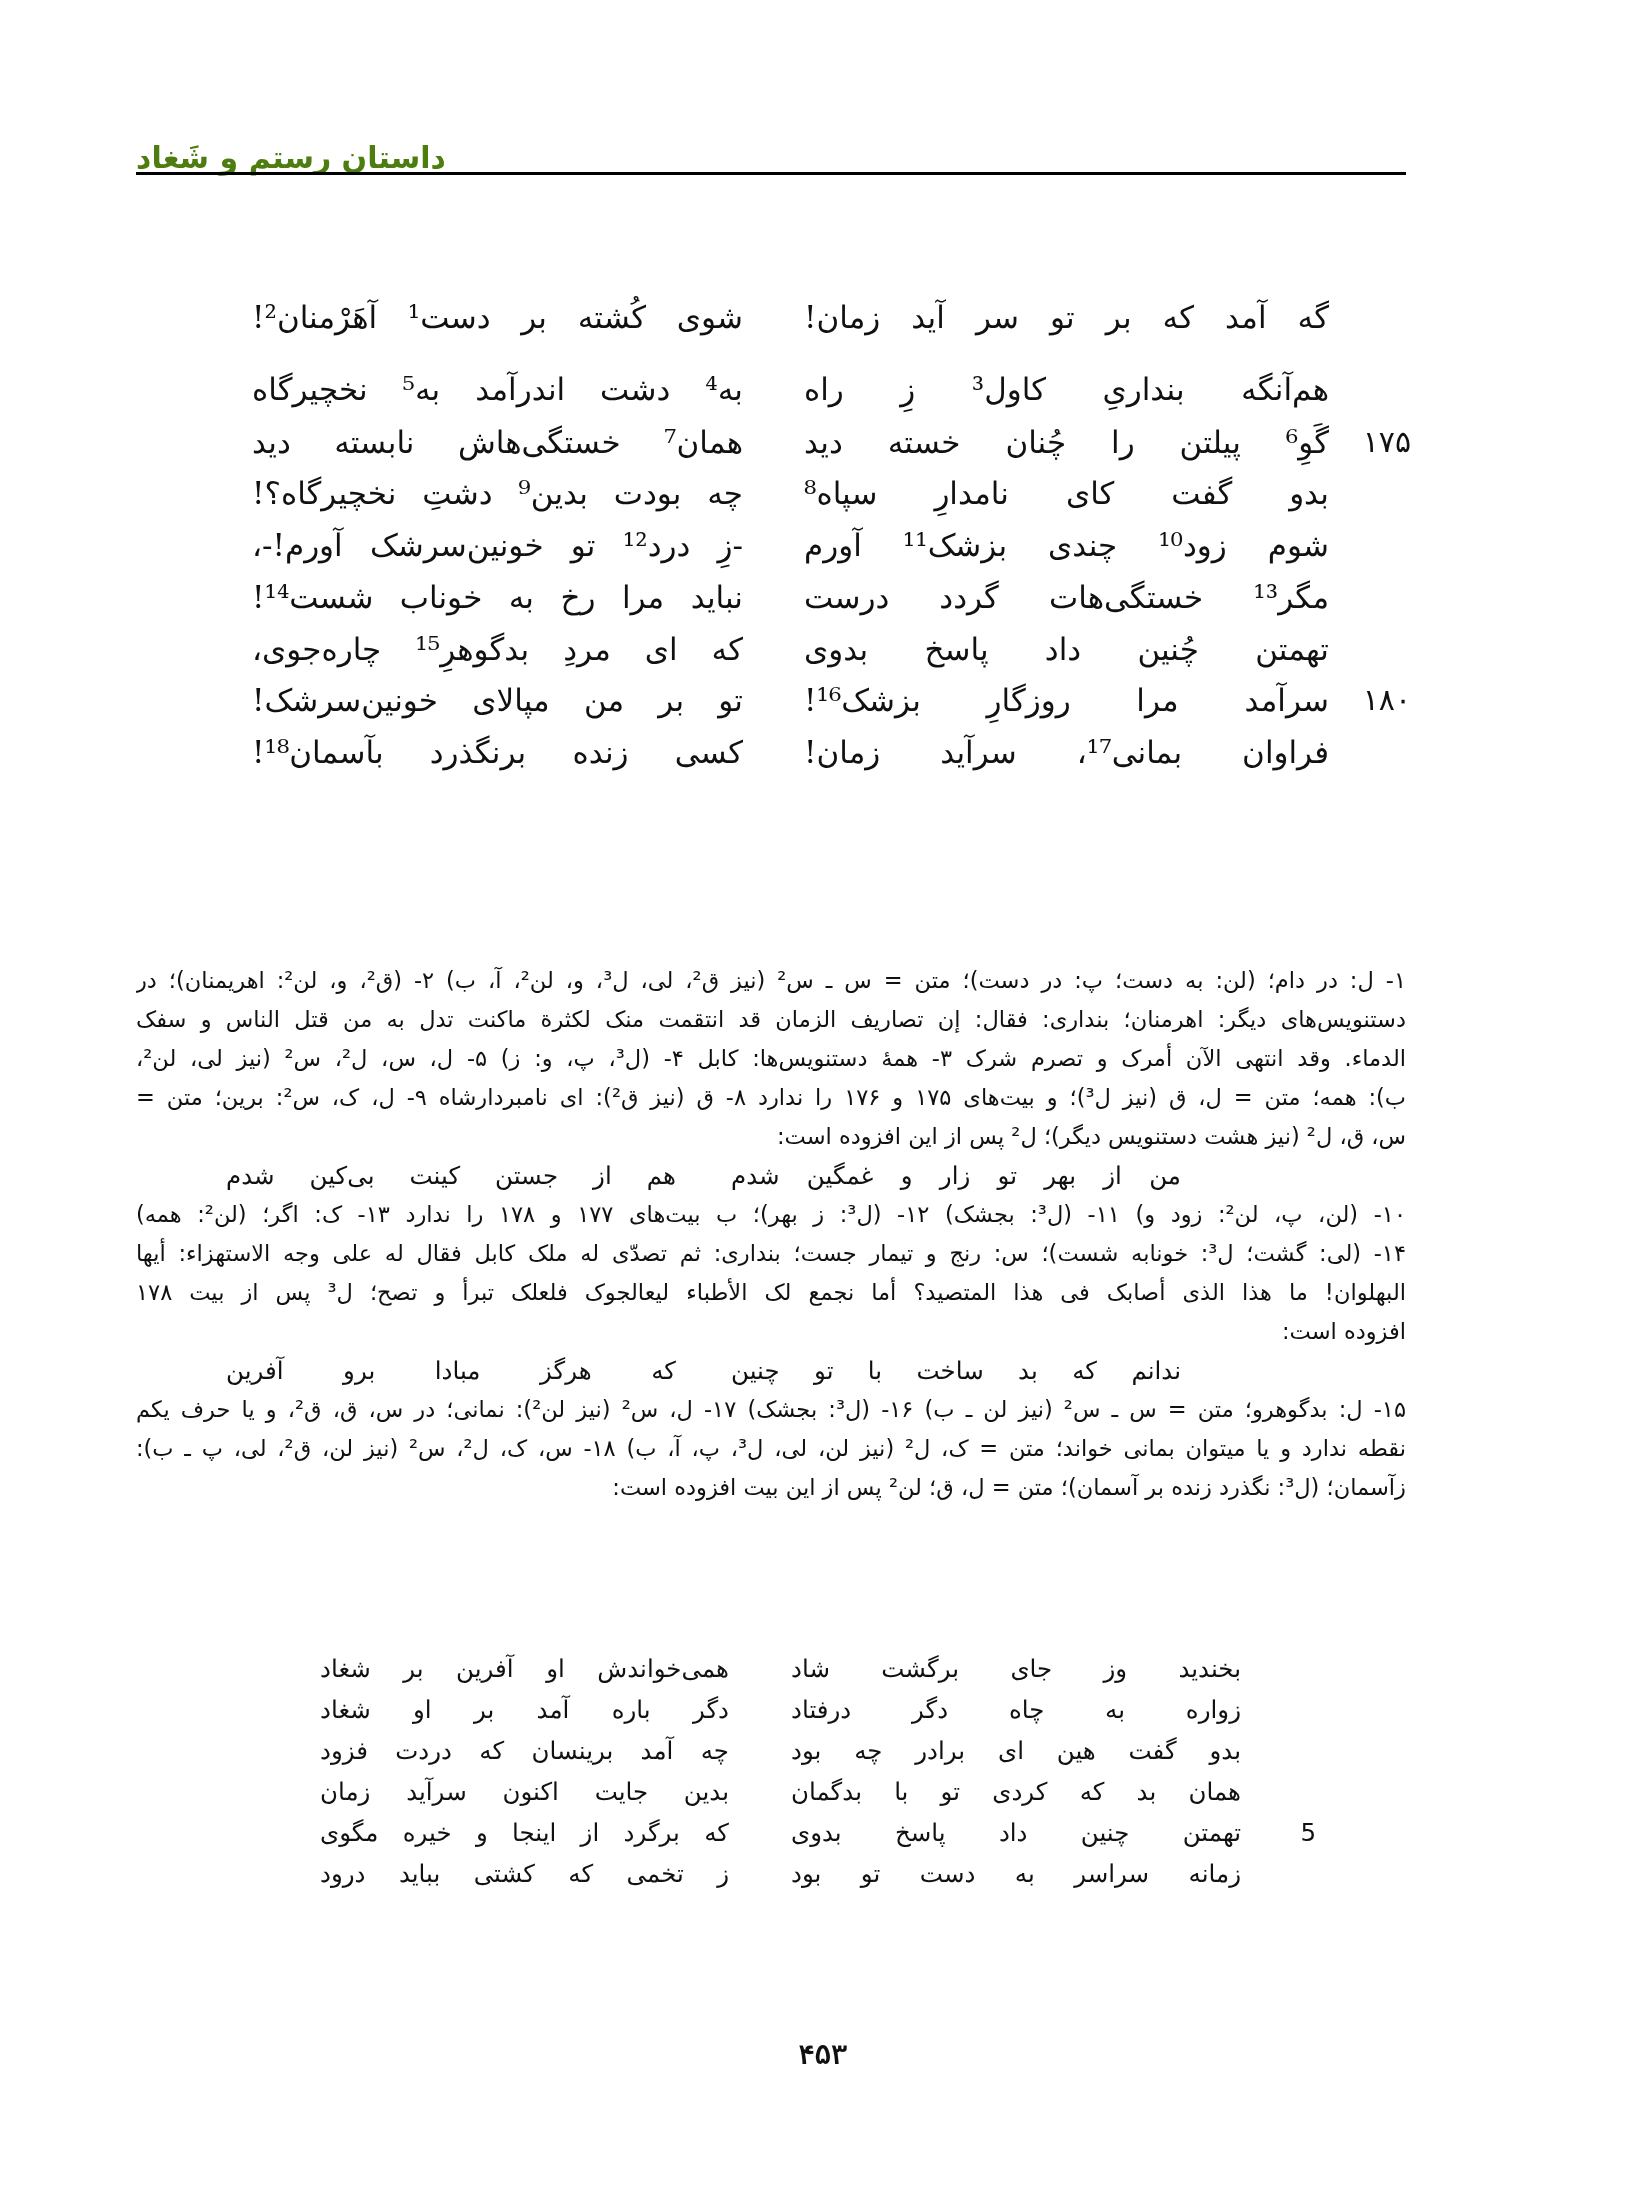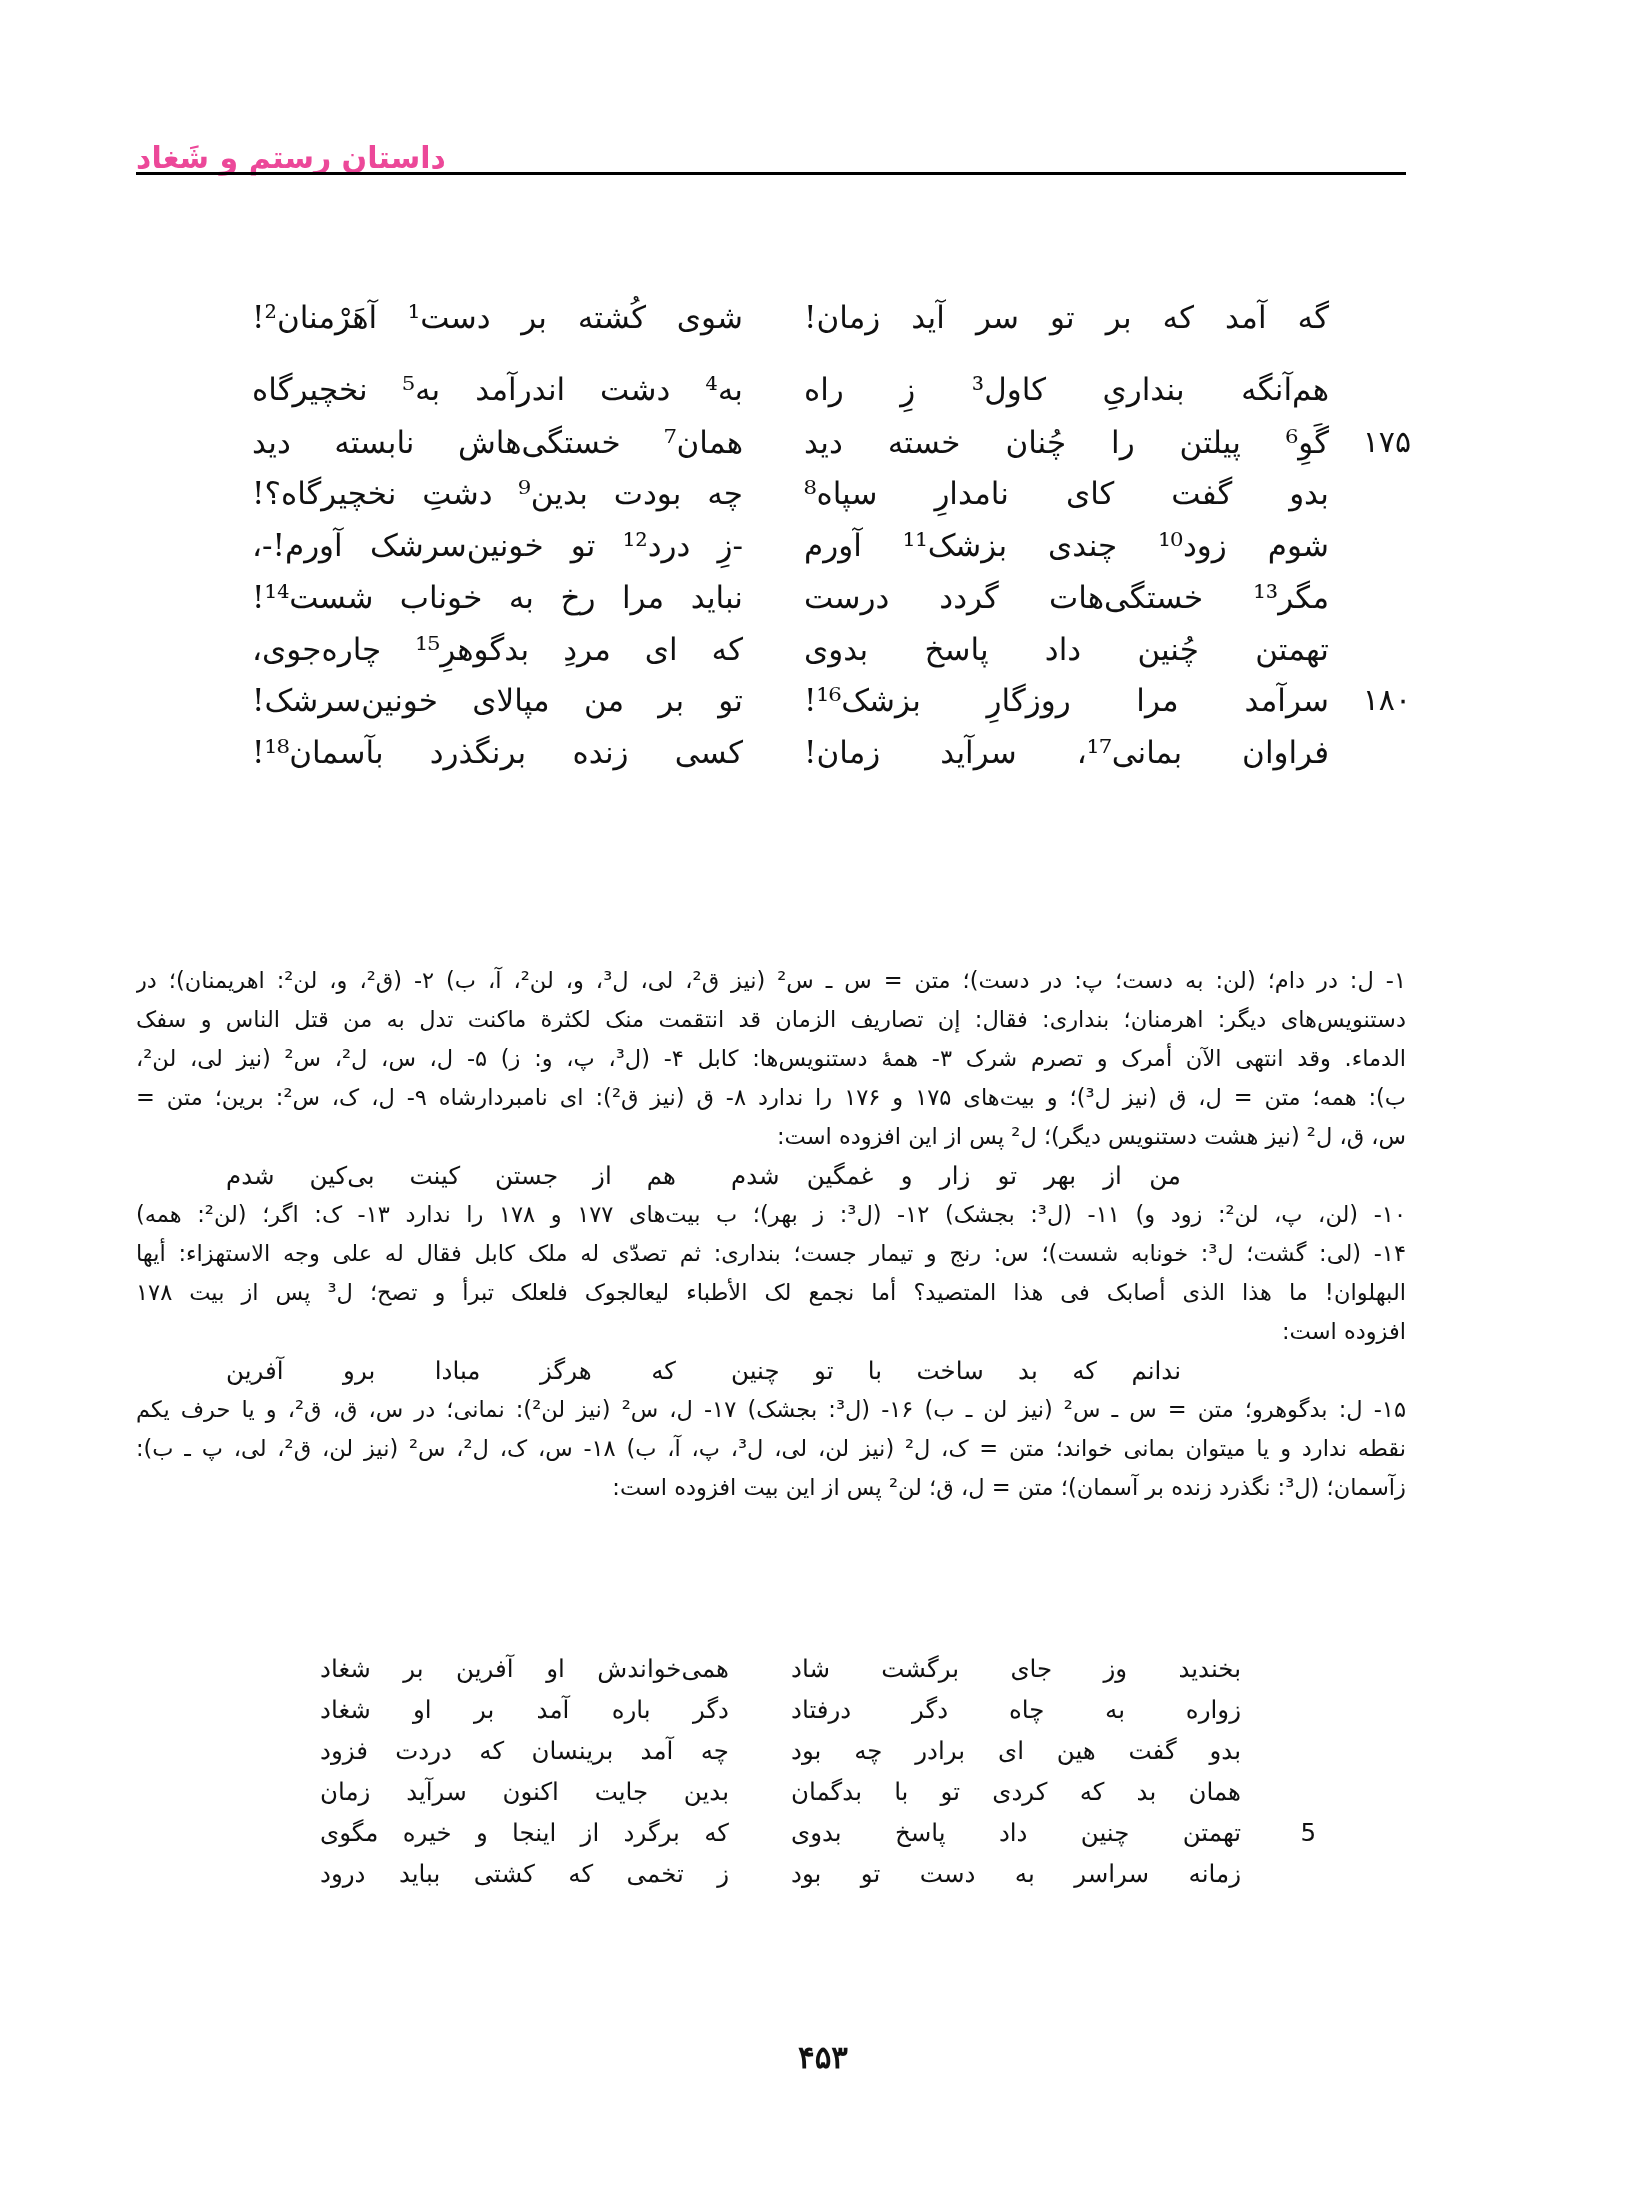--- a/index.html
+++ b/index.html
@@ -6,21 +6,21 @@
   body {
     width: 1646px; height: 2205px; position: relative; overflow: hidden;
     font-family: "DejaVu Serif", "Liberation Serif", serif; color: #111;
   }
   .page { position: absolute; inset: 0; direction: rtl; }
 
   
   .running-header {
     position: absolute; left: 136px; top: 140px;
     font-family: "DejaVu Sans", sans-serif; font-weight: bold;
-    font-size: 30px; direction: rtl; color: #ec4899;
+    font-size: 30px; direction: rtl; color: #4d7c0f;
   }
   .header-rule {
     position: absolute; left: 136px; top: 172px; width: 1270px; height: 3.4px;
     background: #000;
   }
 
   
   .verse-block { position: absolute; left: 252px; top: 293px; width: 1159px; }
   .couplet {
     position: absolute; height: 48px; width: 1159px; left: 0;
@@ -54,21 +54,21 @@
     position: absolute; left: 320px; top: 1654px; width: 1023px;
     font-family: "DejaVu Serif", serif; font-size: 24.5px; direction: rtl;
   }
   .app-row { position: relative; height: 41px; }
   .app-row .h1 { position: absolute; right: 102px; width: 450px; text-align: justify; text-align-last: justify; white-space: nowrap; }
   .app-row .h2 { position: absolute; right: 614px; width: 409px; text-align: justify; text-align-last: justify; white-space: nowrap; }
   .app-row .num { position: absolute; right: 27px; font-family: "DejaVu Sans", sans-serif; font-size: 24.5px; }
 
   .page-number {
     position: absolute; left: 0; right: 0; top: 2039px; text-align: center;
-    font-family: Liberation Sans, sans-serif; font-weight: bold; font-size: 31px;
+    font-family: Liberation Mono, monospace; font-weight: bold; font-size: 27px;
   }
 </style>
 </head>
 <body>
 
 <div class="page">
 
   <div class="running-header">داستان رستم و شَغاد</div>
   <div class="header-rule"></div>
 

